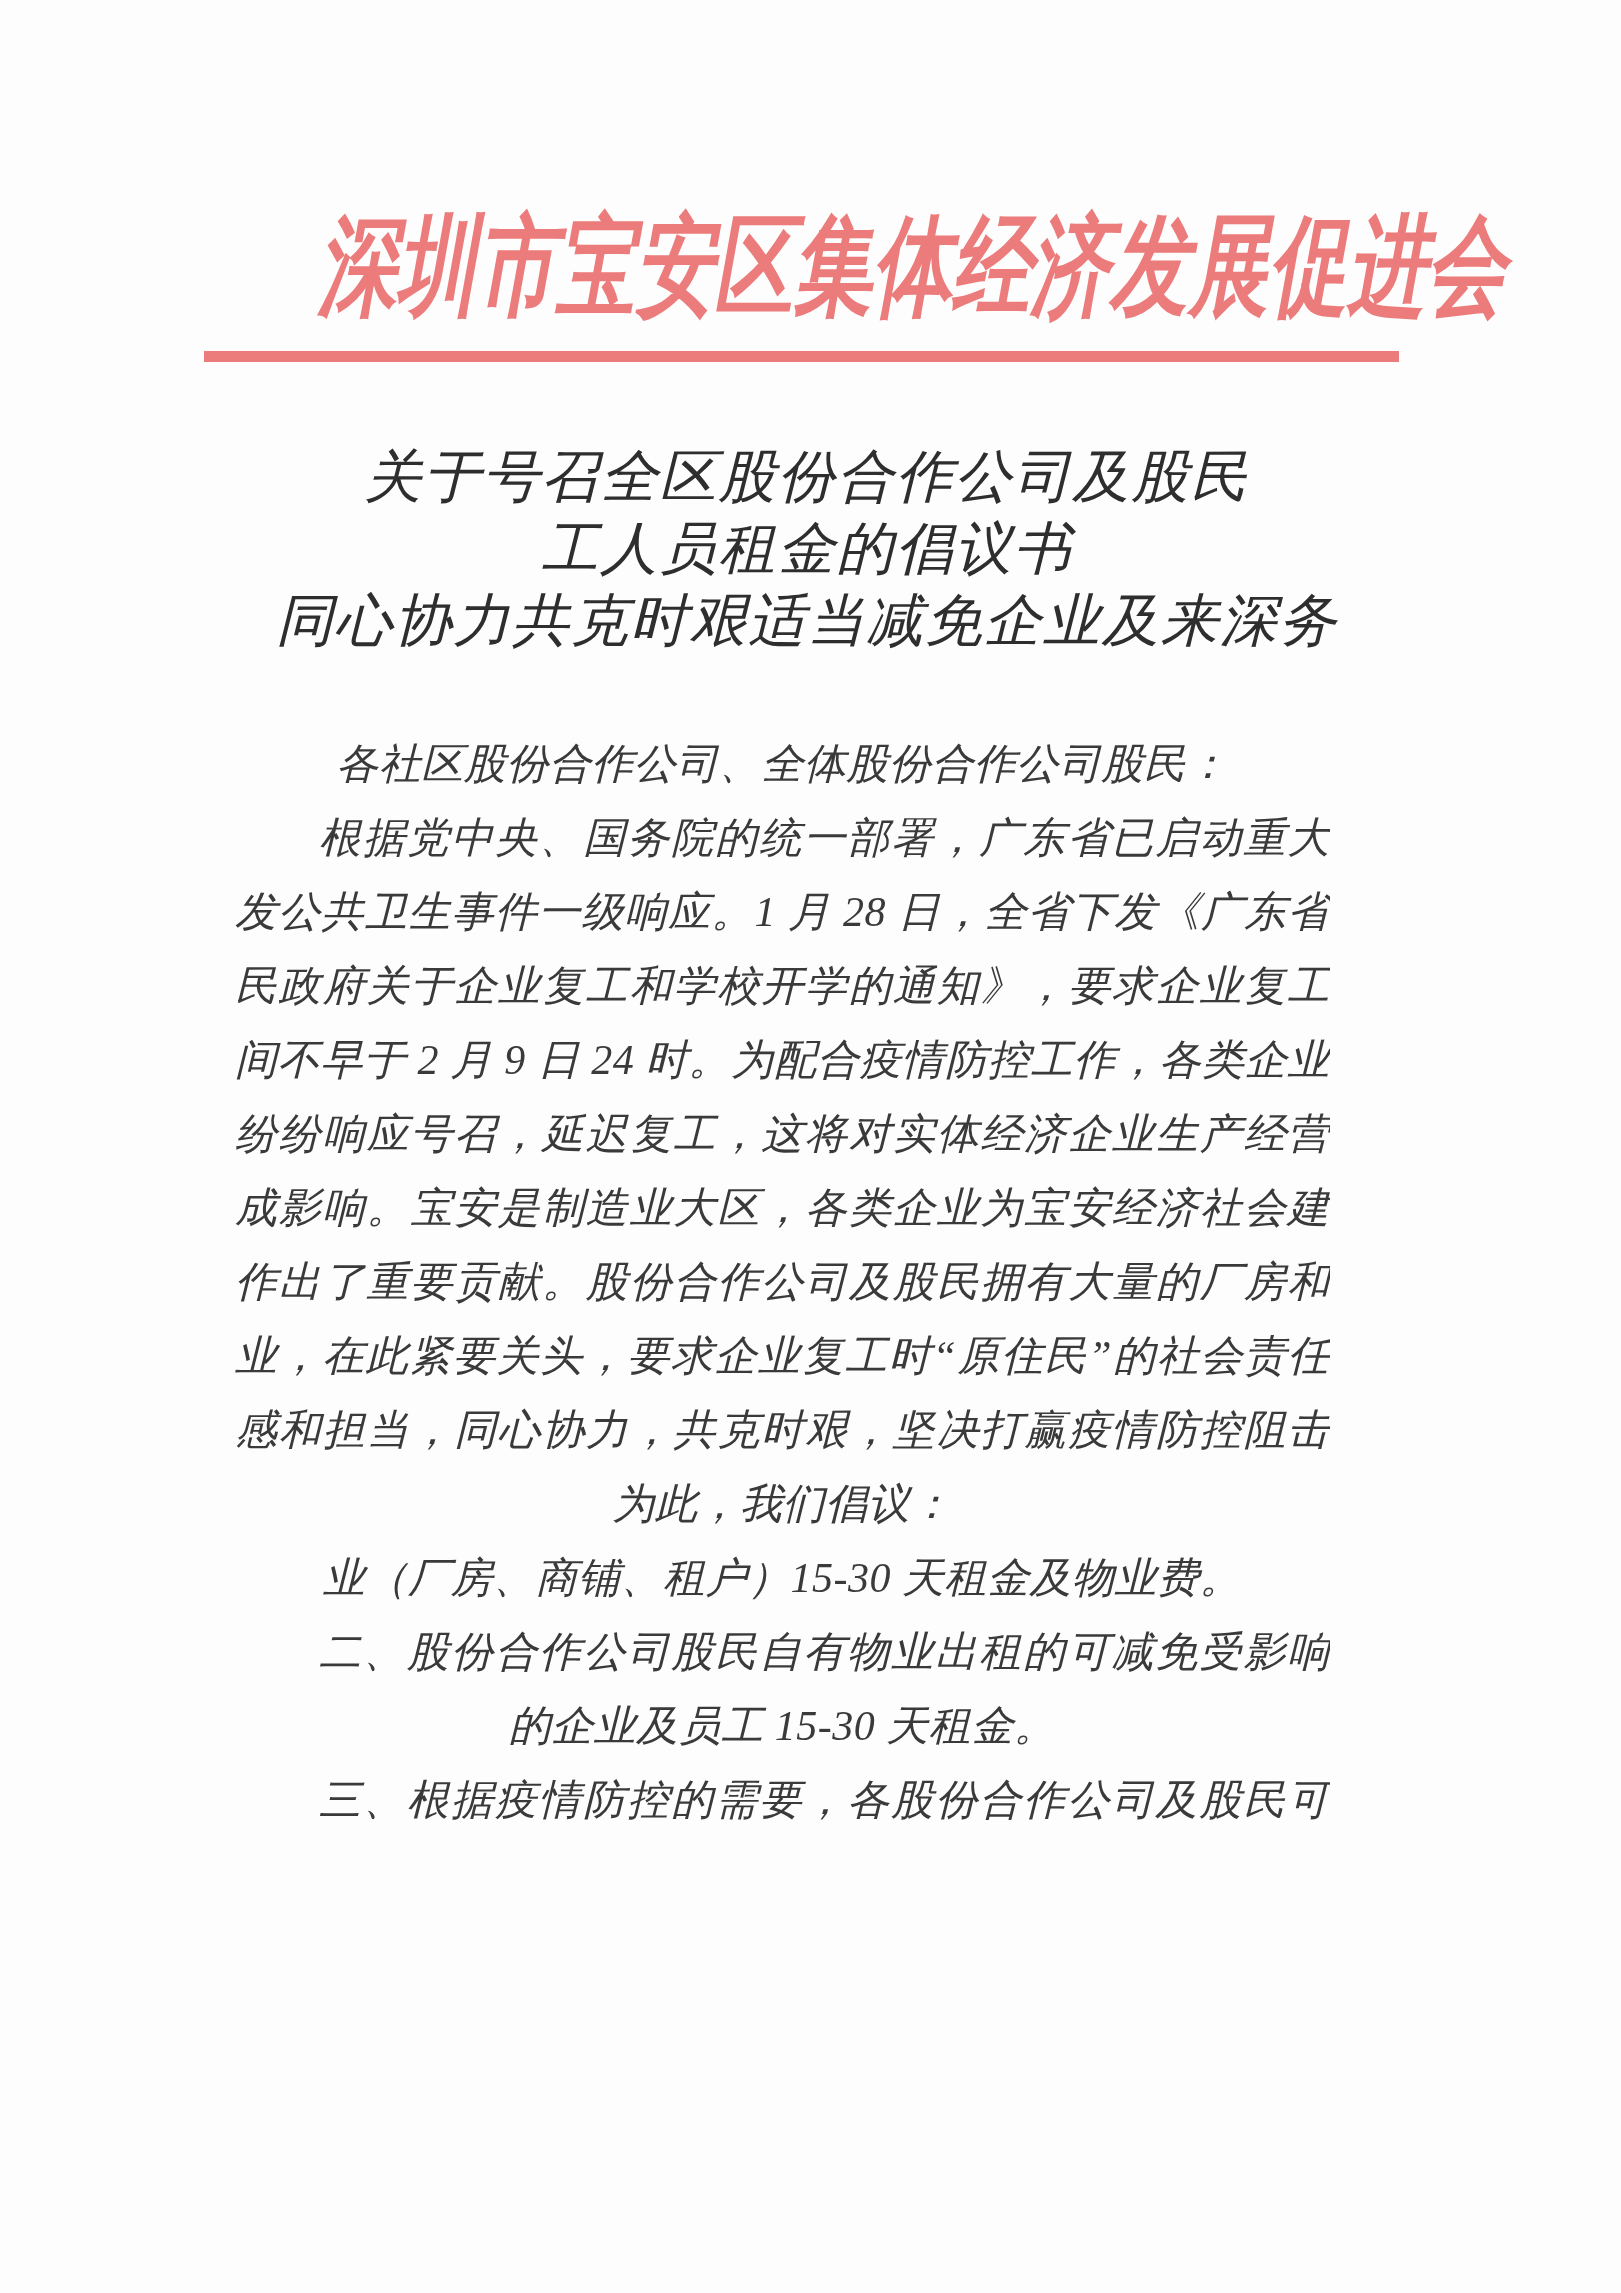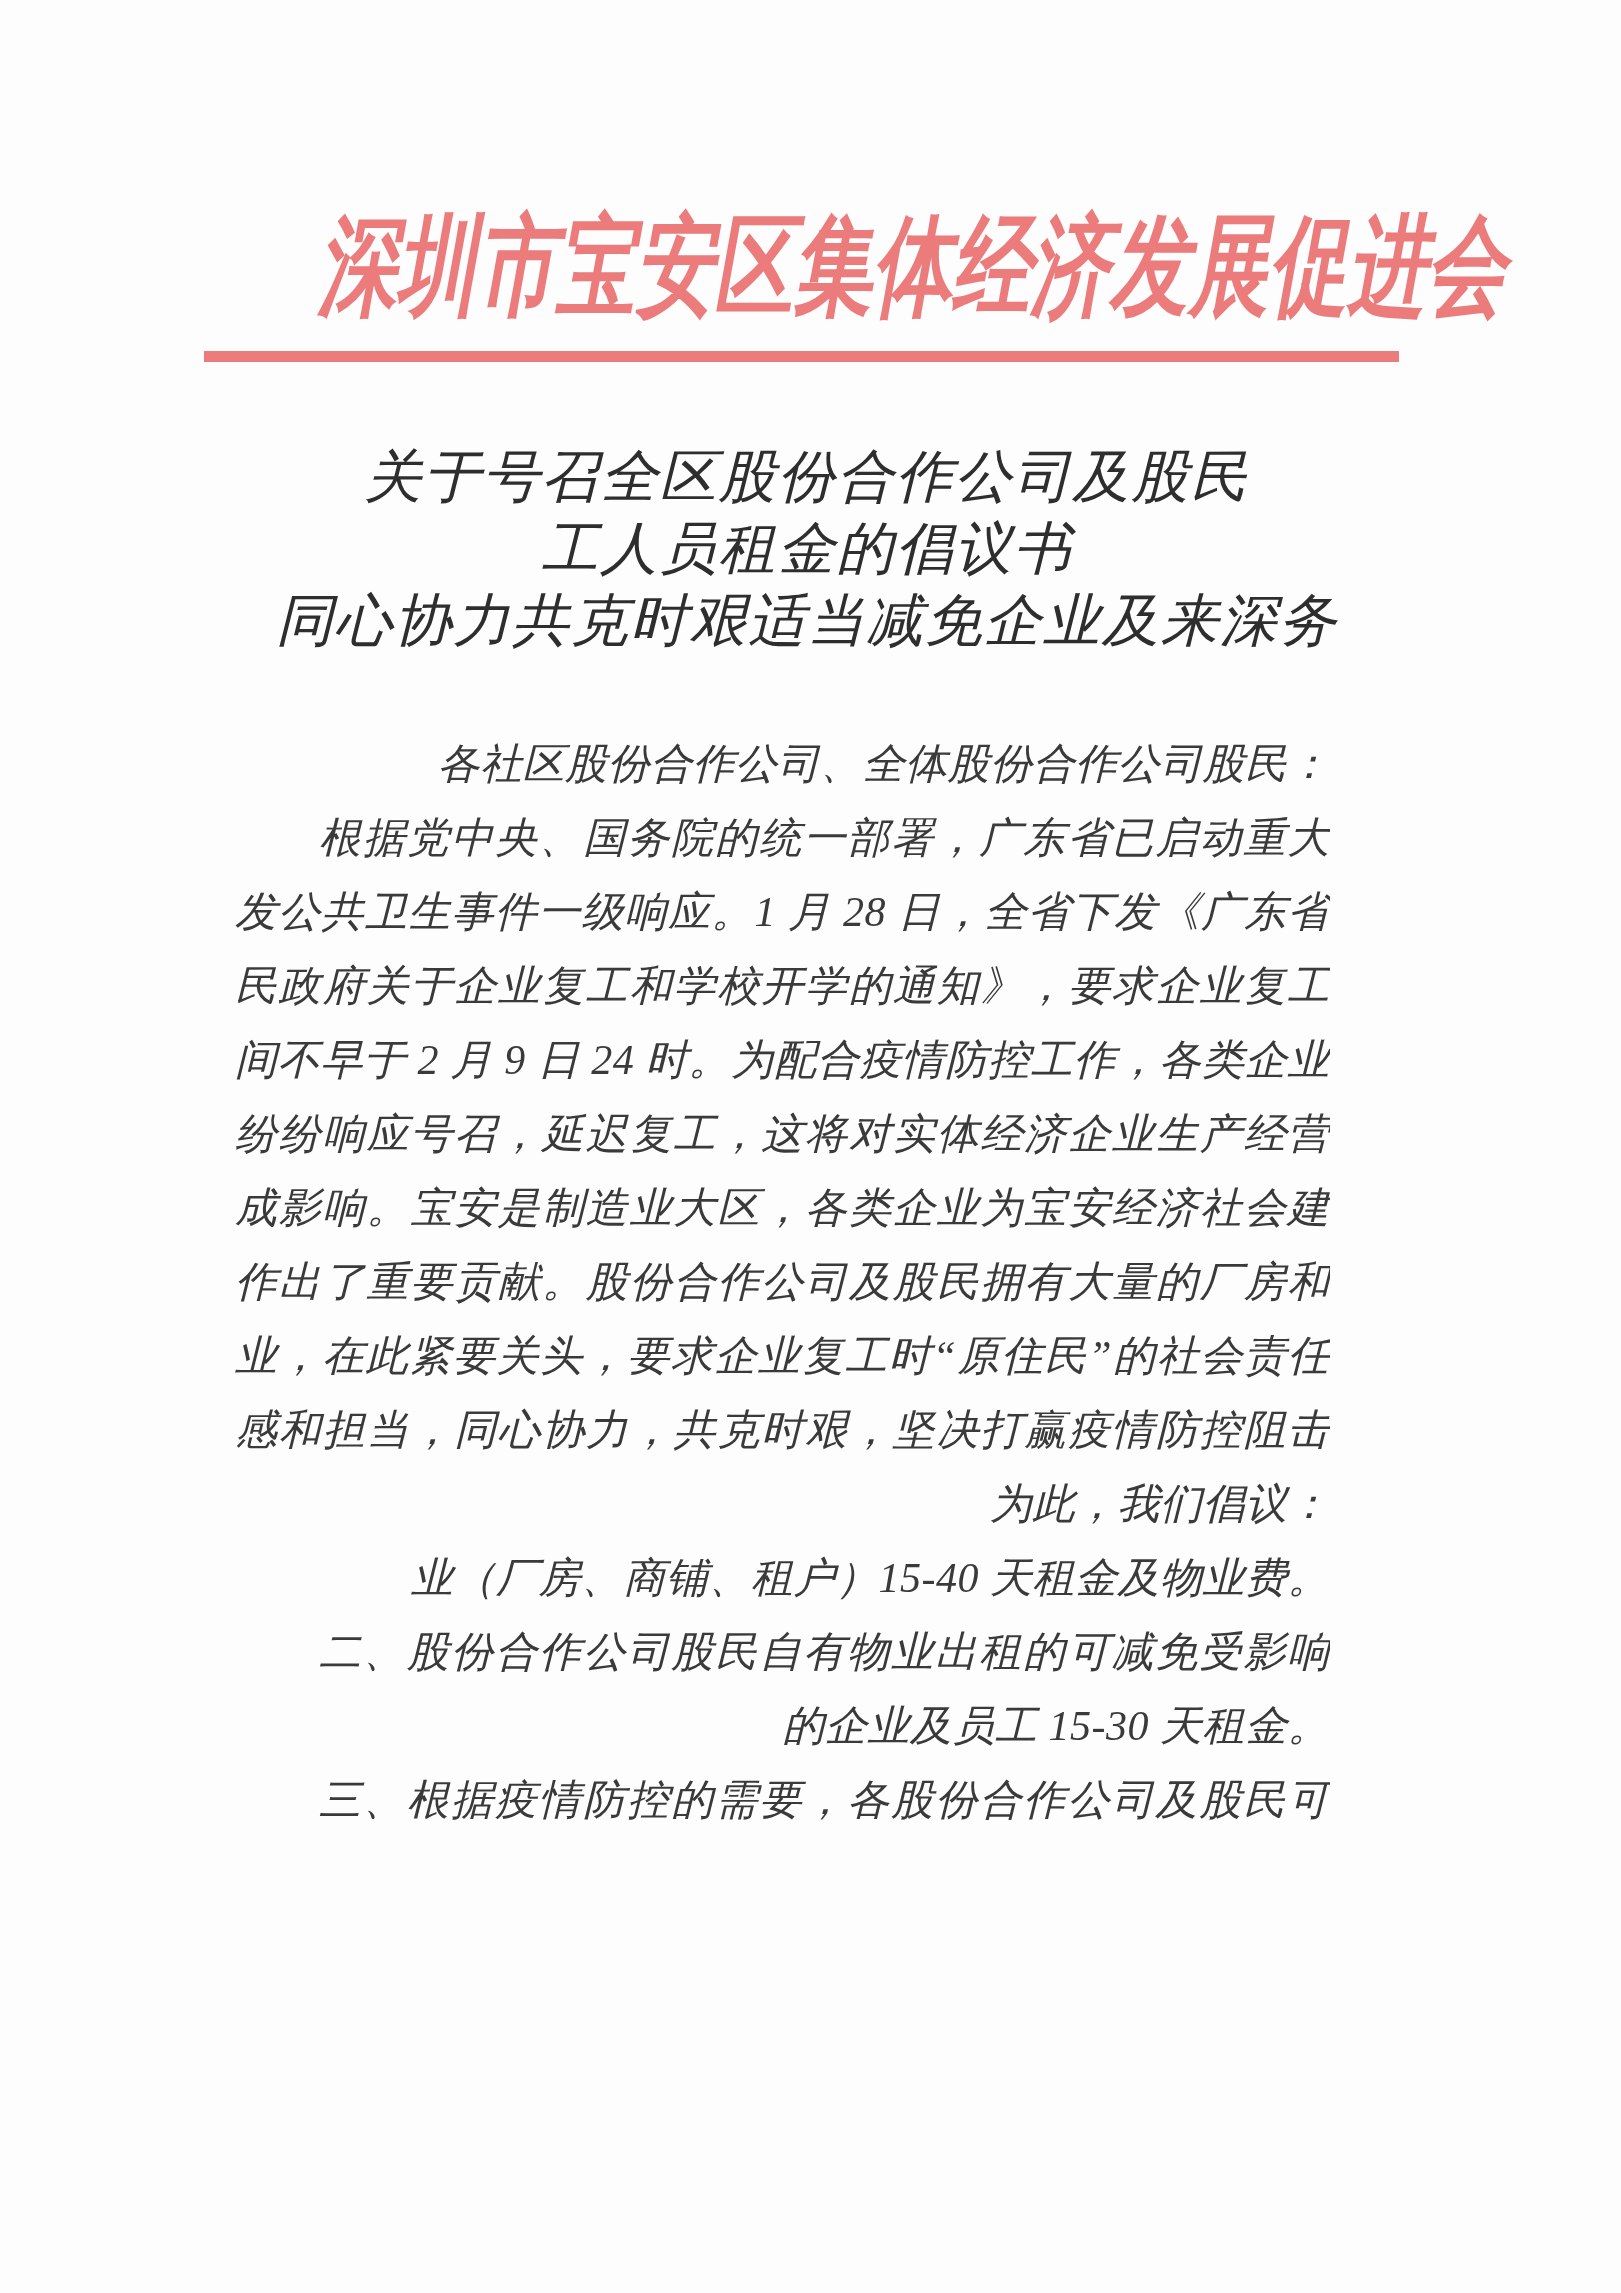--- a/index.html
+++ b/index.html
@@ -62,21 +62,21 @@
     top: 727px;
     width: 1095px;
     color: #3a3a3a;
     font-size: 42px;
     letter-spacing: 0.5px;
   }
   .line {
     height: 74px;
     line-height: 74px;
     white-space: nowrap;
-    text-align: right;
+    text-align: center;
   }
   .line.fill {
     white-space: normal;
     text-align: justify;
     text-align-last: justify;
     text-justify: inter-character;
     overflow: hidden;
   }
   .line.indent {
     padding-left: 84px;
@@ -106,20 +106,20 @@
     <div class="line fill indent">根据党中央、国务院的统一部署，广东省已启动重大突</div>
     <div class="line fill">发公共卫生事件一级响应。1 月 28 日，全省下发《广东省人</div>
     <div class="line fill">民政府关于企业复工和学校开学的通知》，要求企业复工时</div>
     <div class="line fill">间不早于 2 月 9 日 24 时。为配合疫情防控工作，各类企业</div>
     <div class="line fill">纷纷响应号召，延迟复工，这将对实体经济企业生产经营造</div>
     <div class="line fill">成影响。宝安是制造业大区，各类企业为宝安经济社会建设</div>
     <div class="line fill">作出了重要贡献。股份合作公司及股民拥有大量的厂房和物</div>
     <div class="line fill">业，在此紧要关头，要求企业复工时“原住民”的社会责任</div>
     <div class="line fill">感和担当，同心协力，共克时艰，坚决打赢疫情防控阻击战。</div>
     <div class="line">为此，我们倡议：</div>
-    <div class="line">业（厂房、商铺、租户）15-40 天租金及物业费。</div>
+    <div class="line">业（厂房、商铺、租户）15-30 天租金及物业费。</div>
     <div class="line fill indent">二、股份合作公司股民自有物业出租的可减免受影响</div>
     <div class="line">的企业及员工 15-30 天租金。</div>
     <div class="line fill indent">三、根据疫情防控的需要，各股份合作公司及股民可再</div>
   </div>
 
 </div>
 
 
 </body></html>

